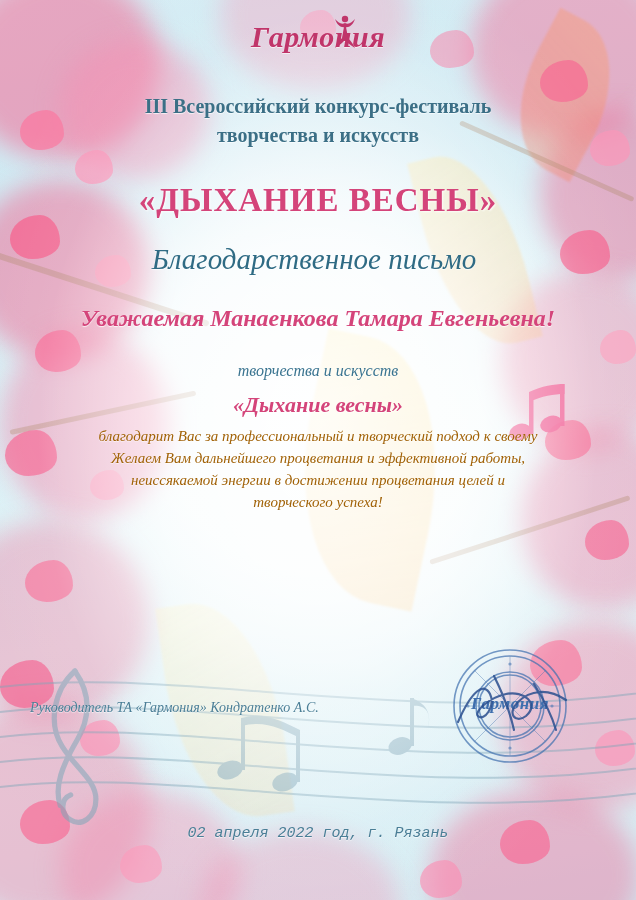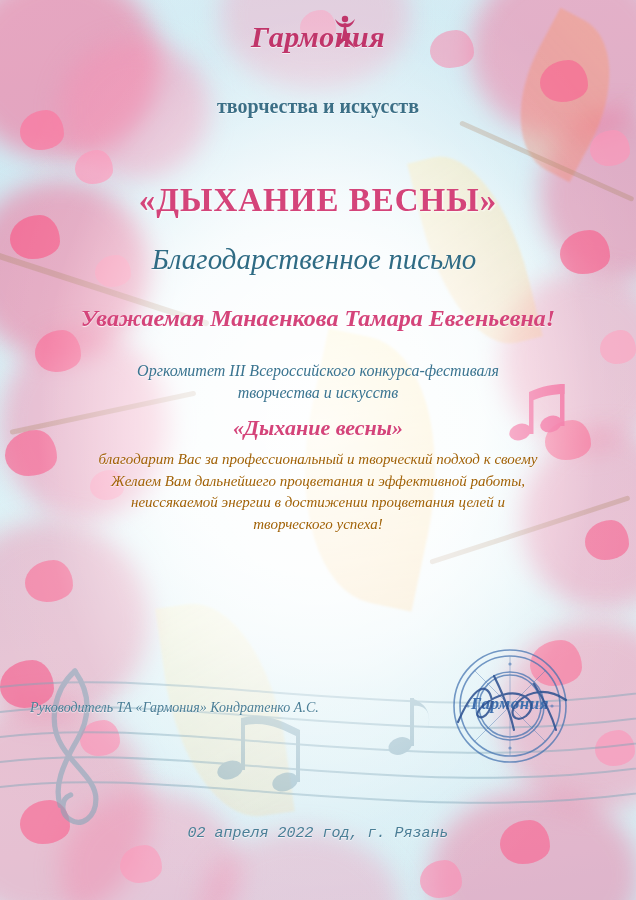--- a/index.html
+++ b/index.html
@@ -375,31 +375,31 @@
             <circle cx="13" cy="5" r="3.2"></circle>
             <path d="M13,9 C17,11 20,8 23,5 C21,11 17,14 13,13 C9,14 5,11 3,5 C6,8 9,11 13,9 Z"></path>
             <path d="M12,13 L14,13 L16,24 L10,24 Z"></path>
             <path d="M10,24 C6,28 4,32 3,34 C8,31 11,28 13,26 C15,28 18,31 23,34 C22,32 20,28 16,24 Z"></path>
           </g>
         </svg>
       </div>
     </div>
 
     <div class="title-block">
+      <div class="festival-line">III Всероссийский конкурс-фестиваль</div>
       <div class="festival-line">творчества и искусств</div>
     </div>
 
     <div class="main-title">«ДЫХАНИЕ  ВЕСНЫ»</div>
 
     <div class="doc-type">Благодарственное письмо</div>
 
     <div class="recipient">Уважаемая Манаенкова Тамара Евгеньевна!</div>
 
     <div class="body-block">
-      <div class="body-lead">Оргкомитет III Всероссийского конкурса-фестиваля</div>
       <div class="body-lead">творчества и искусств</div>
       <div class="quoted-title">«Дыхание весны»</div>
       <div class="body-text">
         <div>благодарит Вас за профессиональный и творческий подход к своему</div>
         <div>Желаем Вам дальнейшего процветания и эффективной работы,</div>
         <div>неиссякаемой энергии в достижении процветания целей и</div>
         <div>творческого успеха!</div>
       </div>
     </div>
 

